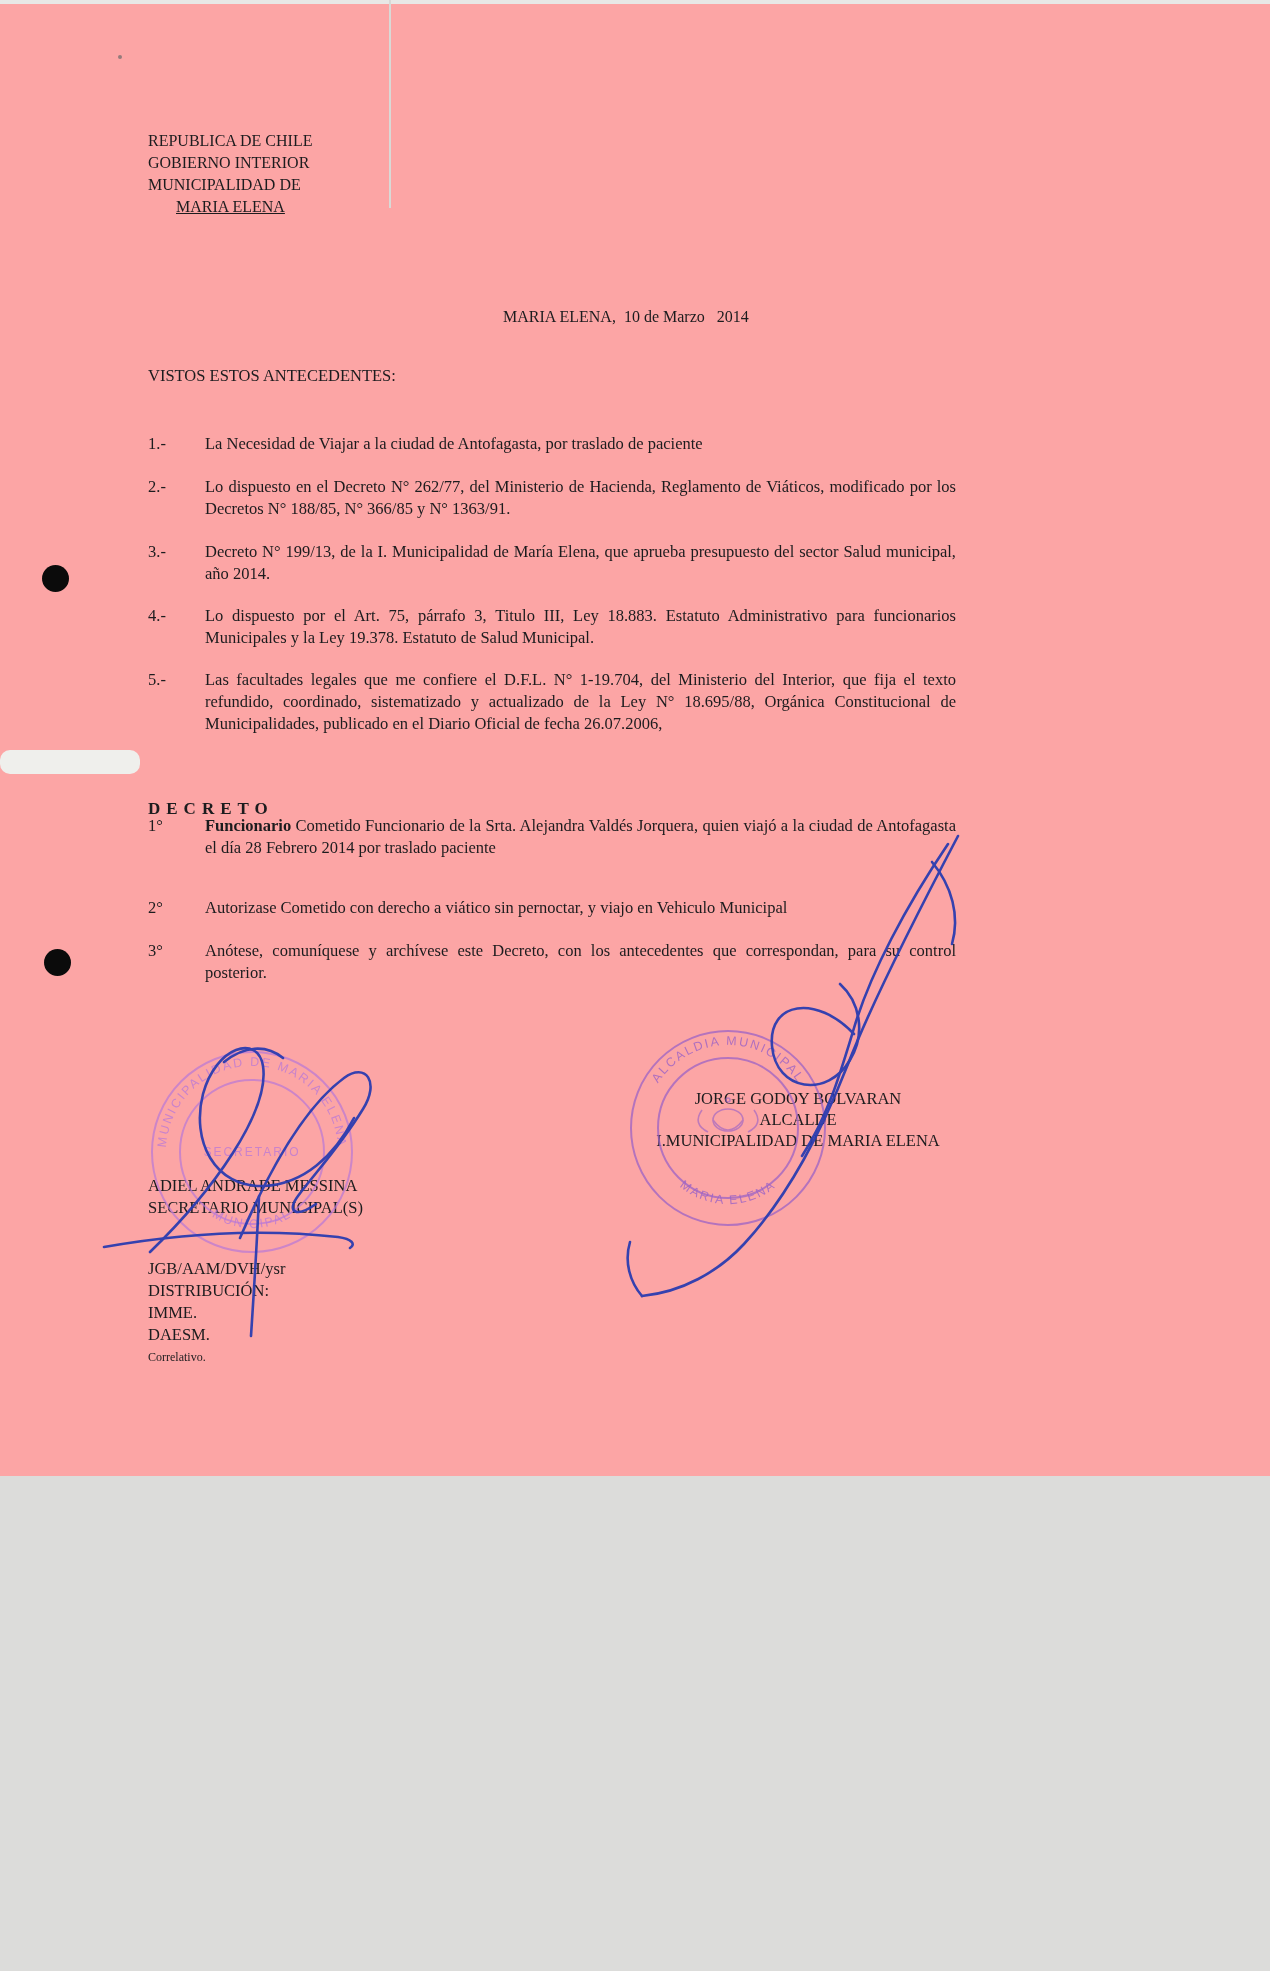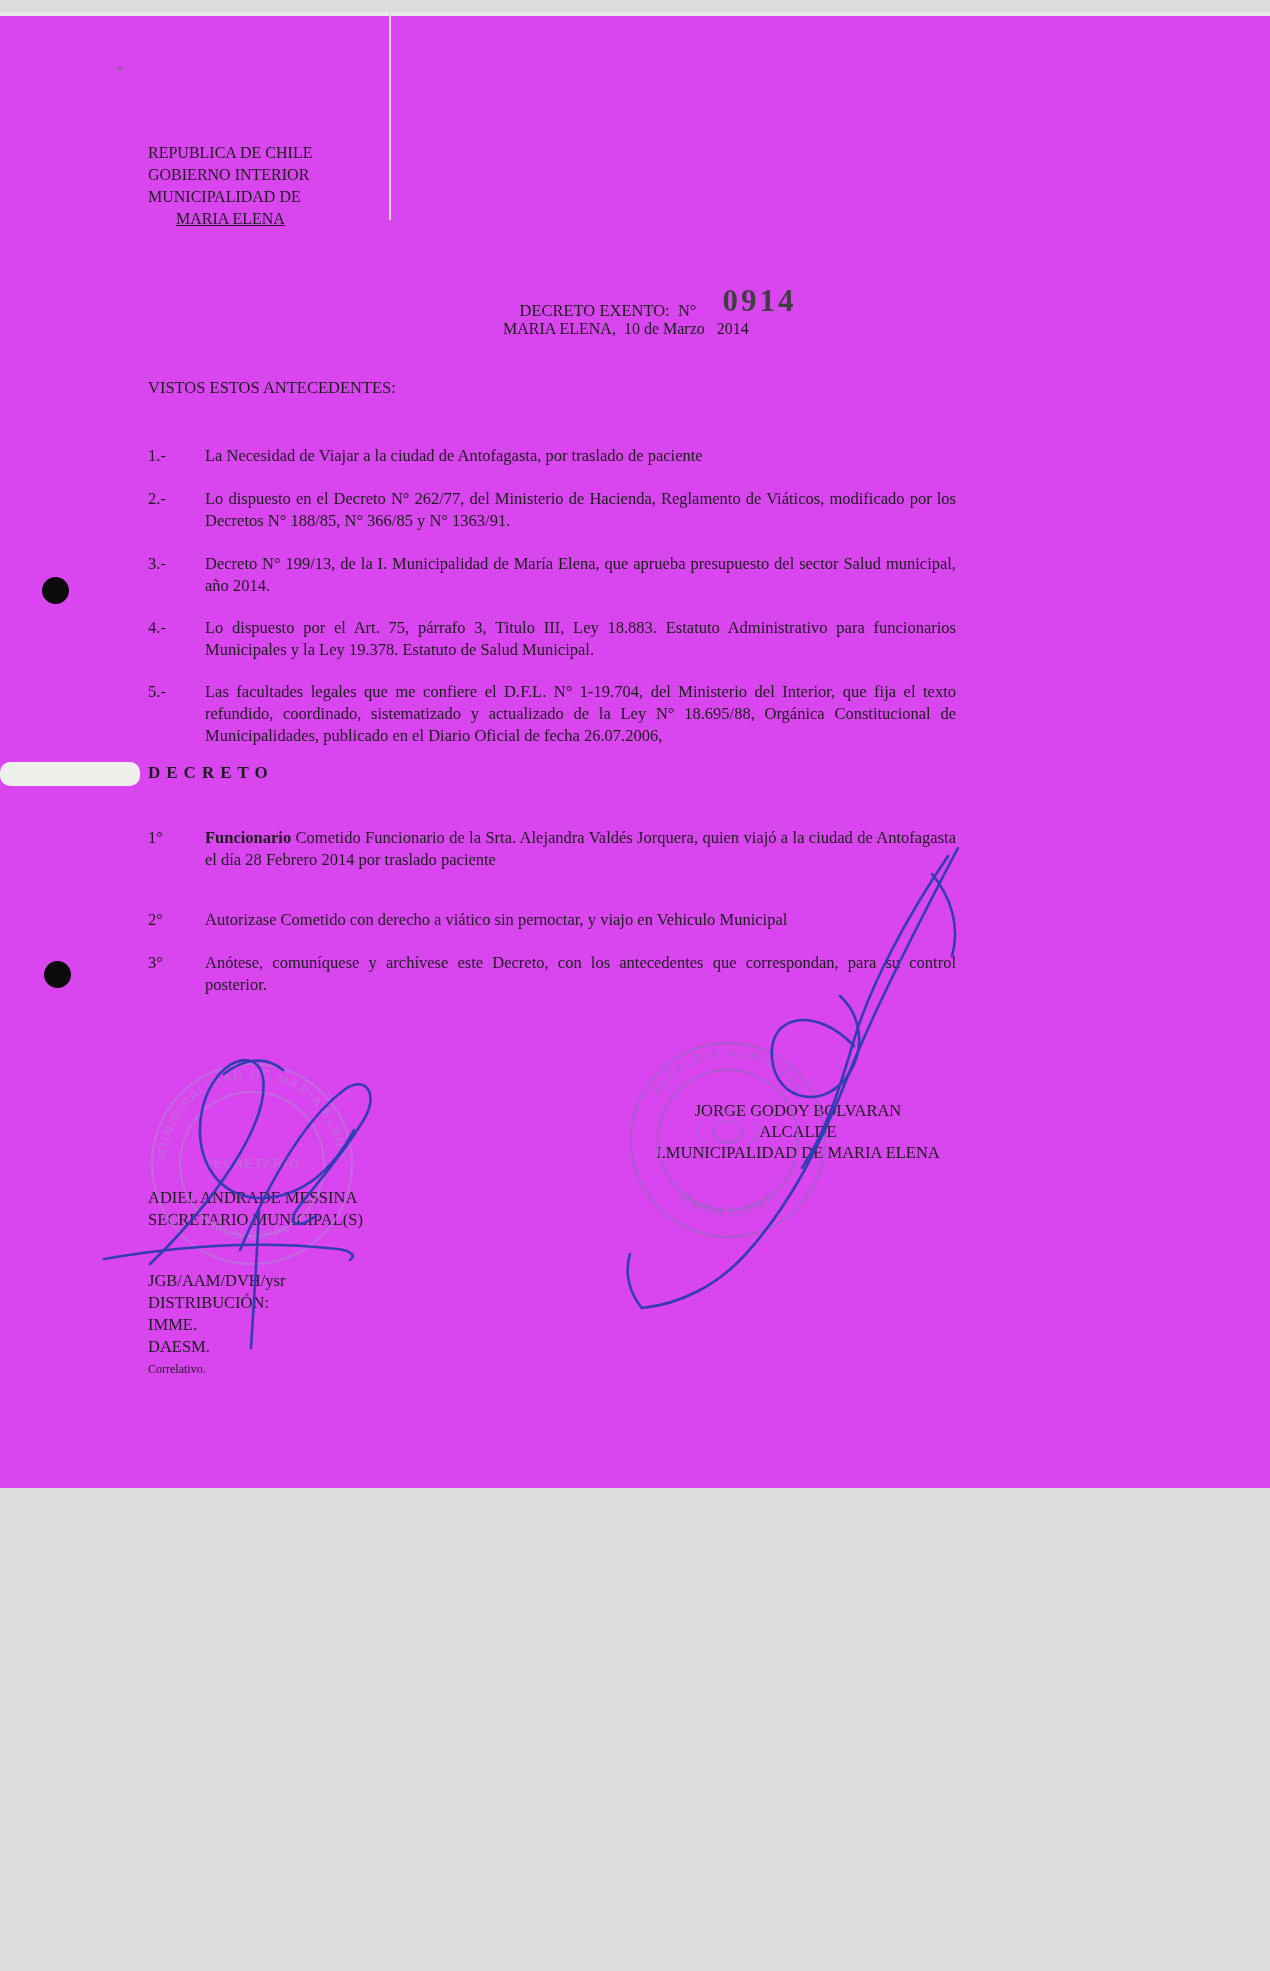--- a/index.html
+++ b/index.html
@@ -1,16 +1,16 @@
 <!DOCTYPE html>
 <html><head>
 <meta charset="utf-8">
 <style>
   html,body{margin:0;padding:0;background:#dcdcda;}
-  .page{position:relative;width:1270px;height:1476px;margin:12px auto;background:#d946ef;
+  .page{position:relative;width:1270px;height:1476px;margin:0 auto;background:#fca5a5;
         font-family:"Liberation Serif", serif;color:#1c1c1e;overflow:hidden;}
   .edge-top{position:absolute;left:0;top:0;width:100%;height:4px;background:#e8e8e6;}
   .scan-vline{position:absolute;left:389px;top:0;width:2px;height:208px;background:#d9d9d6;}
   .scan-bottomline{position:absolute;left:118px;top:1962px;width:1152px;height:2px;background:#454545;}
   .smudge{position:absolute;left:0;top:750px;width:140px;height:24px;background:#efefec;border-radius:10px;}
   .speck{position:absolute;left:118px;top:55px;width:4px;height:4px;background:#6a6a6a;border-radius:50%;opacity:.7;}
   .hole{position:absolute;width:27px;height:27px;border-radius:50%;background:#0b0b0b;}
   #hole1{left:42px;top:565px;}
   #hole2{left:44px;top:949px;}
 
@@ -22,21 +22,21 @@
                      position:relative;top:-5px;font-weight:bold;}
   .place-date{position:absolute;left:503px;top:308px;font-size:16px;white-space:pre;}
 
   .vistos-title{position:absolute;left:148px;top:366px;font-size:16.5px;text-align:center;}
 
   .item{position:absolute;left:148px;width:808px;font-size:16.5px;line-height:22px;}
   .item .num{position:absolute;left:0;top:0;}
   .item .txt{display:block;margin-left:57px;text-align:justify;}
   #v1{top:433px;} #v2{top:476px;} #v3{top:541px;} #v4{top:605px;} #v5{top:669px;}
 
-  .decreto-title{position:absolute;left:148px;top:751px;font-size:17px;font-weight:bold;letter-spacing:6px;}
+  .decreto-title{position:absolute;left:148px;top:799px;font-size:17px;font-weight:bold;letter-spacing:6px;}
   #d1{top:815px;} #d2{top:897px;} #d3{top:940px;}
   .bold{font-weight:bold;}
 
   .sig-left{position:absolute;left:148px;top:1175px;font-size:16.5px;line-height:22px;}
   .sig-right{position:absolute;left:652px;top:1088px;width:292px;text-align:center;
              font-size:16.5px;line-height:21px;}
 
   .footer{position:absolute;left:148px;top:1258px;font-size:16.5px;line-height:22px;}
   .footer .dist{}
   .footer .small{font-size:12px;}
@@ -57,23 +57,20 @@
   <div class="hole" id="hole1"></div>
   <div class="hole" id="hole2"></div>
 
   <div class="letterhead">
     <div>REPUBLICA DE CHILE</div>
     <div>GOBIERNO  INTERIOR</div>
     <div>MUNICIPALIDAD DE</div>
     <div class="org">MARIA ELENA</div>
   </div>
 
-  <div class="decree-no">
-    <span>DECRETO EXENTO:  N°</span><span class="number">0914</span>
-  </div>
   <div class="place-date">MARIA ELENA,  10 de Marzo   2014</div>
 
   <div class="vistos-title">VISTOS ESTOS ANTECEDENTES:</div>
 
   <div class="item" id="v1">
     <span class="num">1.-</span>
     <span class="txt">La Necesidad de Viajar a la ciudad de Antofagasta,  por traslado de paciente</span>
   </div>
   <div class="item" id="v2">
     <span class="num">2.-</span>

